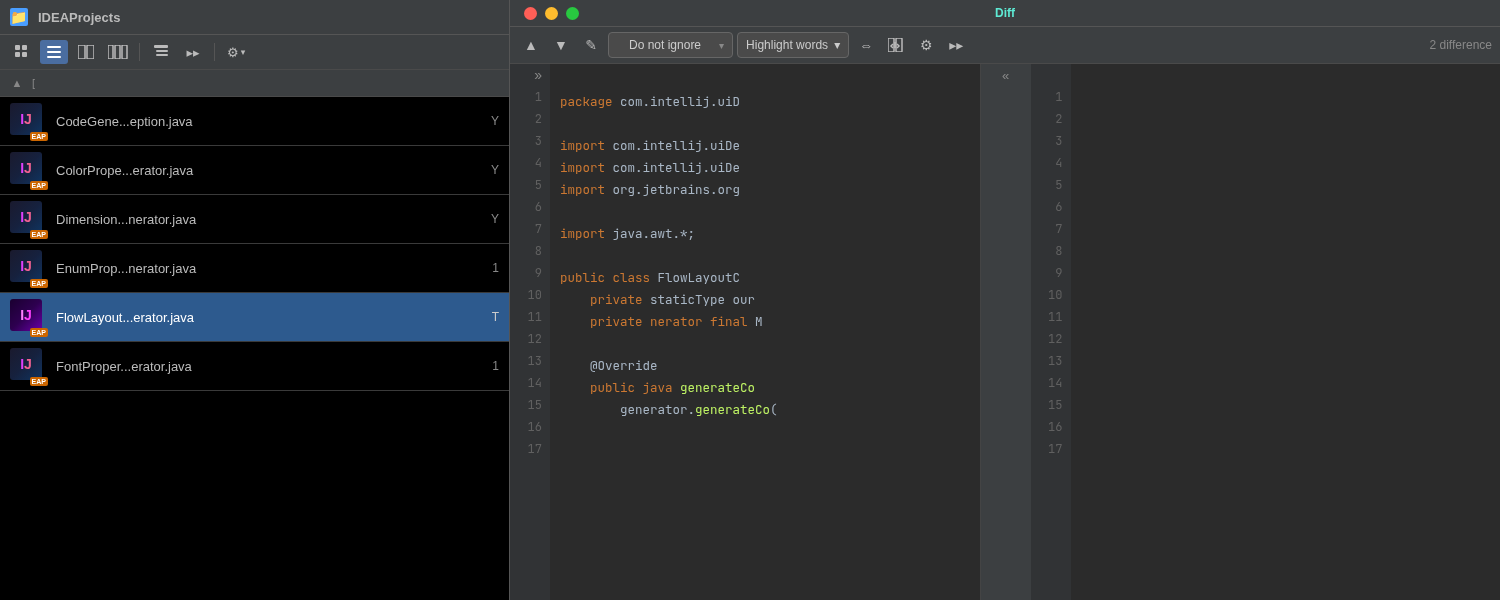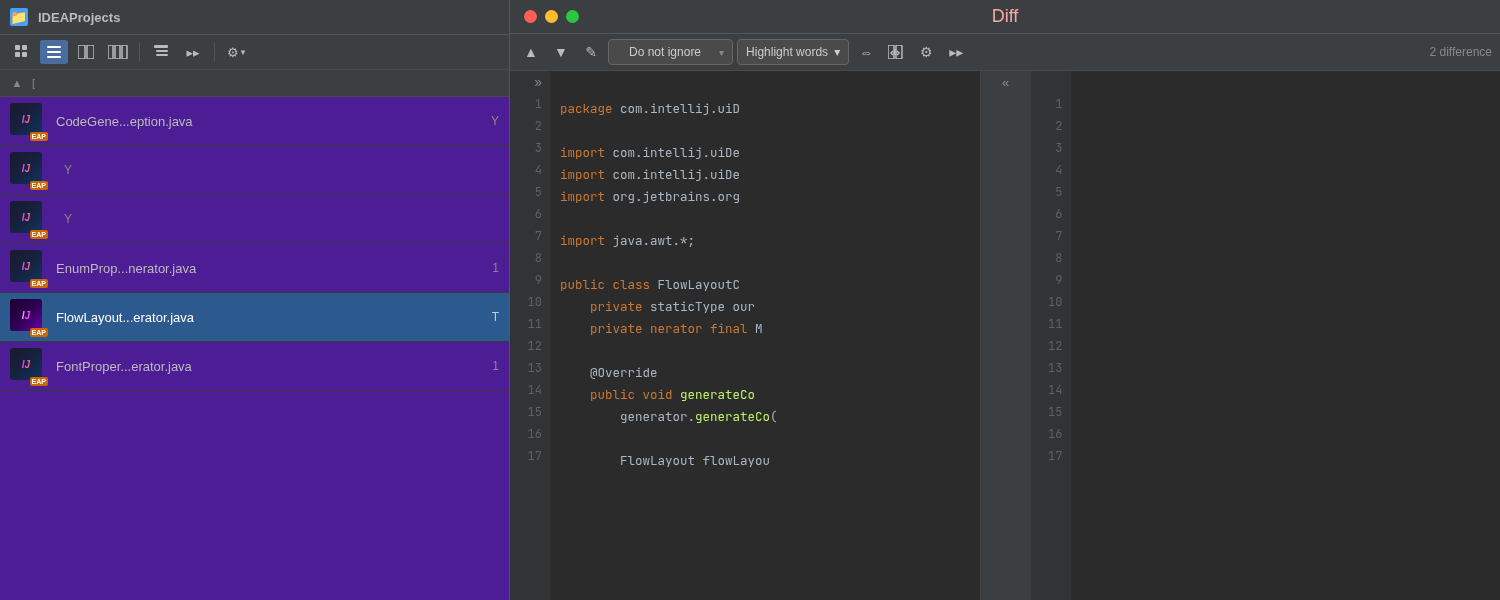--- a/index.html
+++ b/index.html
@@ -10,21 +10,21 @@
       flex-direction: row;
       font-family: -apple-system, BlinkMacSystemFont, 'Segoe UI', sans-serif;
       background: #3c3f41;
       overflow: hidden;
     }
 
     
     .left-panel {
       width: 510px;
       min-width: 510px;
-      background: #4c1d95;
+      background: #000000;
       display: flex;
       flex-direction: column;
       border-right: 1px solid #555;
     }
 
     .left-header {
       display: flex;
       align-items: center;
       padding: 8px 10px;
       background: #3c3f41;
@@ -162,23 +162,22 @@
       border-radius: 3px;
       display: flex;
       align-items: center;
       justify-content: center;
       position: relative;
       overflow: hidden;
     }
 
     .file-icon-ij {
       color: #e040fb;
-      font-size: 10px;
+      font-size: 14px;
       font-weight: bold;
-      font-style: italic;
       z-index: 2;
     }
 
     .file-icon-ij span {
       color: #f06292;
     }
 
     .eap-badge {
       position: absolute;
       bottom: -2px;
@@ -242,23 +241,23 @@
     .tl {
       width: 13px;
       height: 13px;
       border-radius: 50%;
     }
     .tl-red { background: #ff5f57; }
     .tl-yellow { background: #febc2e; }
     .tl-green { background: #28c840; }
 
     .diff-title {
-      color: #fca5a5;
-      font-size: 18px;
-      font-weight: 400;
+      color: #5eead4;
+      font-size: 12px;
+      font-weight: 700;
     }
 
     .diff-toolbar {
       display: flex;
       align-items: center;
       padding: 5px 8px;
       background: #3c3f41;
       border-bottom: 1px solid #4a4a4a;
       gap: 4px;
     }
@@ -491,30 +490,32 @@
       <span class="file-badge">Y</span>
     </div>
 
     <div class="file-item">
       <div class="file-icon">
         <div class="file-icon-inner">
           <span class="file-icon-ij">I<span>J</span></span>
         </div>
         <span class="eap-badge">EAP</span>
       </div>
+      <span class="file-name">ColorPrope...erator.java</span>
       <span class="file-badge">Y</span>
     </div>
 
     <div class="file-item">
       <div class="file-icon">
         <div class="file-icon-inner">
           <span class="file-icon-ij">I<span>J</span></span>
         </div>
         <span class="eap-badge">EAP</span>
       </div>
+      <span class="file-name">Dimension...nerator.java</span>
       <span class="file-badge">Y</span>
     </div>
 
     <div class="file-item">
       <div class="file-icon">
         <div class="file-icon-inner">
           <span class="file-icon-ij">I<span>J</span></span>
         </div>
         <span class="eap-badge">EAP</span>
       </div>
@@ -622,24 +623,23 @@
           <div class="code-line"><span class="kw">import</span>&nbsp;com.intellij.uiDe</div>
           <div class="code-line"><span class="kw">import</span>&nbsp;org.jetbrains.org</div>
           <div class="code-line">&nbsp;</div>
           <div class="code-line"><span class="kw">import</span>&nbsp;java.awt.*;</div>
           <div class="code-line">&nbsp;</div>
           <div class="code-line"><span class="kw">public</span>&nbsp;<span class="kw">class</span>&nbsp;FlowLayoutC</div>
           <div class="code-line">&nbsp;&nbsp;&nbsp;&nbsp;<span class="kw">private</span>&nbsp;staticType our</div>
           <div class="code-line">&nbsp;&nbsp;&nbsp;&nbsp;<span class="kw">private</span>&nbsp;<span class="kw">nerator</span>&nbsp;<span class="kw">final</span>&nbsp;M</div>
           <div class="code-line">&nbsp;</div>
           <div class="code-line">&nbsp;&nbsp;&nbsp;&nbsp;@Override</div>
-          <div class="code-line">&nbsp;&nbsp;&nbsp;&nbsp;<span class="kw">public</span>&nbsp;<span class="kw">void</span>&nbsp;<span class="fn">generateCo</span></div>
+          <div class="code-line">&nbsp;&nbsp;&nbsp;&nbsp;<span class="kw">public</span>&nbsp;<span class="kw">java</span>&nbsp;<span class="fn">generateCo</span></div>
           <div class="code-line">&nbsp;&nbsp;&nbsp;&nbsp;&nbsp;&nbsp;&nbsp;&nbsp;generator.<span class="fn">generateCo</span>(</div>
           <div class="code-line">&nbsp;</div>
-          <div class="code-line">&nbsp;&nbsp;&nbsp;&nbsp;&nbsp;&nbsp;&nbsp;&nbsp;FlowLayout flowLayou</div>
         </div>
       </div>
     </div>
 
     <div class="diff-middle-panel">
       <div style="height:22px; display:flex; align-items:center; justify-content:center; width:100%;">
         <span style="color:#888; font-size:13px; cursor:pointer;">«</span>
       </div>
     </div>
 

